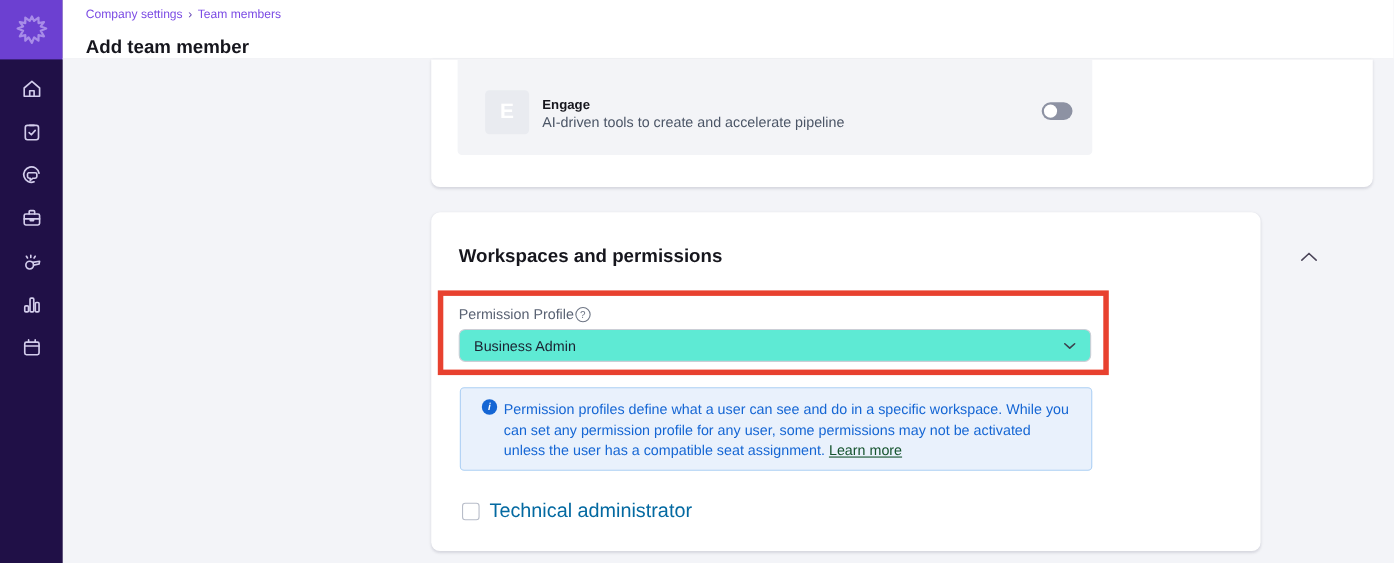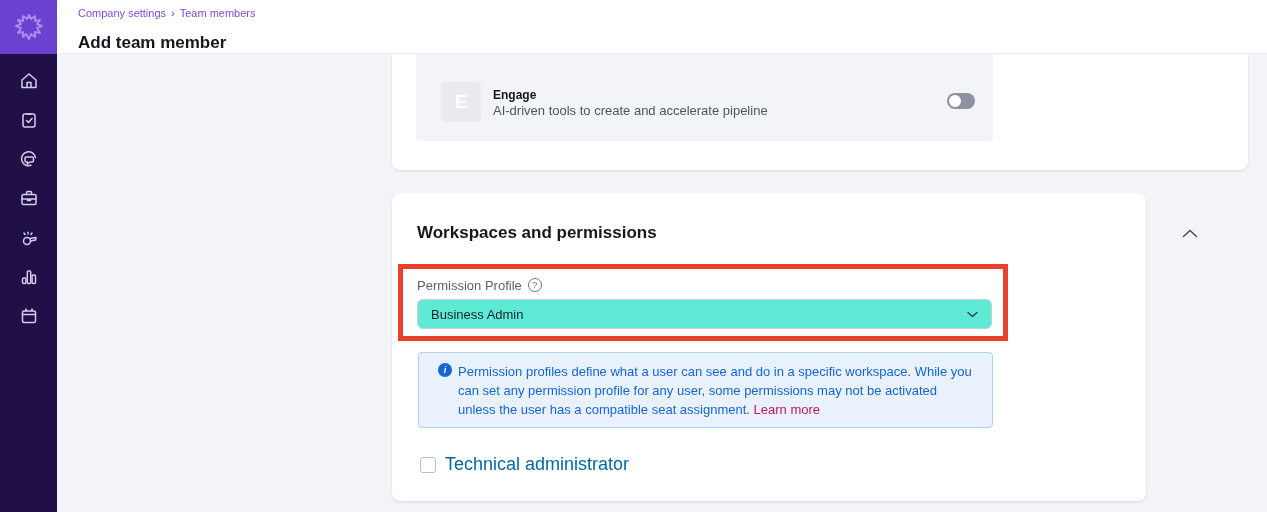--- a/index.html
+++ b/index.html
@@ -42,40 +42,40 @@
             background: #8d92a3; cursor: pointer; }
   .toggle .knob { position: absolute; left: 2px; top: 2px; width: 12px; height: 12px; border-radius: 50%; background: #ffffff; }
 
   
   .section-title { position: absolute; left: 25px; top: 30px; font-size: 17px; font-weight: bold; color: #16161d; }
   .collapse-icon { position: absolute; left: 789px; top: 33px; width: 18px; height: 14px; cursor: pointer;
                    display: flex; align-items: center; justify-content: center; }
   .collapse-icon svg { stroke: #4a4458; fill: none; stroke-width: 1.4; stroke-linecap: round; }
 
   .field-label { position: absolute; left: 25px; top: 85px; font-size: 13px; color: #596273;
-                 display: flex; gap: 6px; }
+                 display: flex; align-items: center; gap: 1px; }
   .help-icon { width: 14px; height: 14px; border: 1.2px solid #6e7685; border-radius: 50%; color: #6e7685;
                font-size: 9px; display: flex; align-items: center; justify-content: center; cursor: pointer; }
 
   .select { position: absolute; left: 25px; top: 106px; width: 575px; height: 30px; background: #5eead4;
             border: 1px solid #cbced6; border-radius: 6px; cursor: pointer;
             display: flex; align-items: center; padding: 0 13px; }
   .select-value { font-size: 13px; color: #1b2130; flex: 1; }
   .select svg { stroke: #3c414d; fill: none; stroke-width: 1.5; stroke-linecap: round; stroke-linejoin: round; }
 
   .red-annotation { position: absolute; left: 6px; top: 71px; width: 610px; height: 77px;
                     border: 5px solid #e8412f; pointer-events: none; z-index: 5; }
 
   .info-box { position: absolute; left: 26px; top: 159px; width: 575px; height: 76px;
               background: #e9f1fc; border: 1px solid #add0f4; border-radius: 4px; }
   .info-icon { position: absolute; left: 19px; top: 10px; width: 14px; height: 14px; border-radius: 50%;
                background: #1566d4; color: #ffffff; font-size: 9px; font-weight: bold; font-style: italic;
                display: flex; align-items: center; justify-content: center; }
   .info-text { position: absolute; left: 39px; top: 9px; width: 518px; font-size: 13px; line-height: 19px; color: #1566d4; }
-  .info-text a { color: #be185d; cursor: pointer; margin-top: 16px; }
+  .info-text a { color: #14532d; text-decoration: underline; cursor: pointer; margin-top: 16px; }
 
   .checkbox-row { position: absolute; left: 28px; top: 261px; display: flex; align-items: center; gap: 9px; cursor: pointer; }
   .checkbox { width: 16px; height: 16px; border: 1px solid #b8bdc9; border-radius: 3px; background: #ffffff; }
   .checkbox-label { font-size: 18px; color: #0369a1; }
 </style>
 </head>
 <body>
 
 <div class="stage">
 

